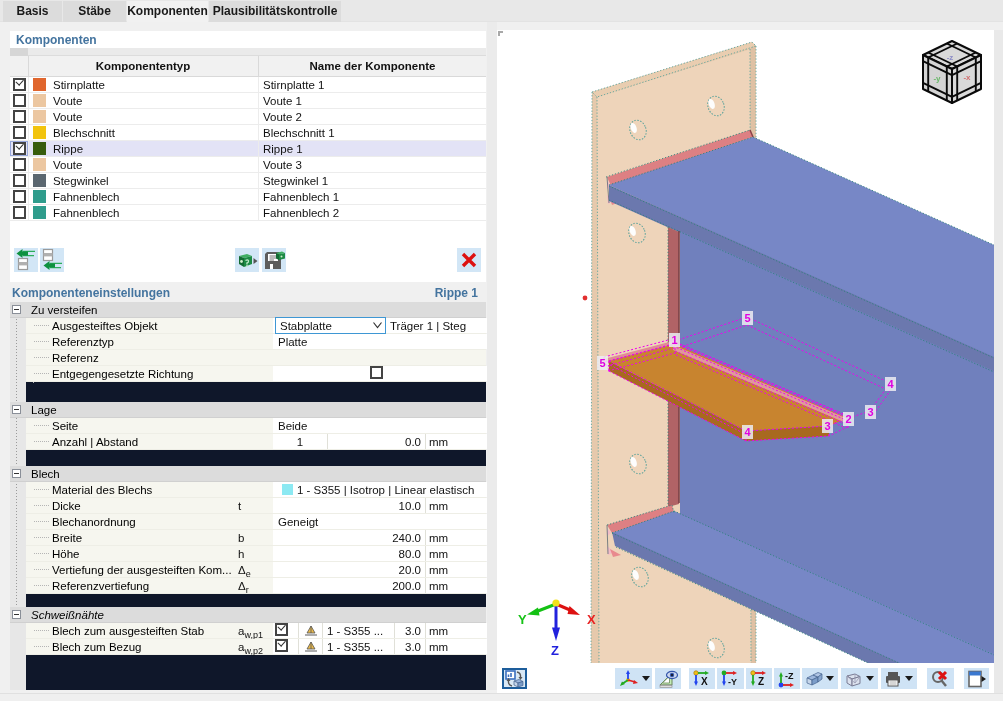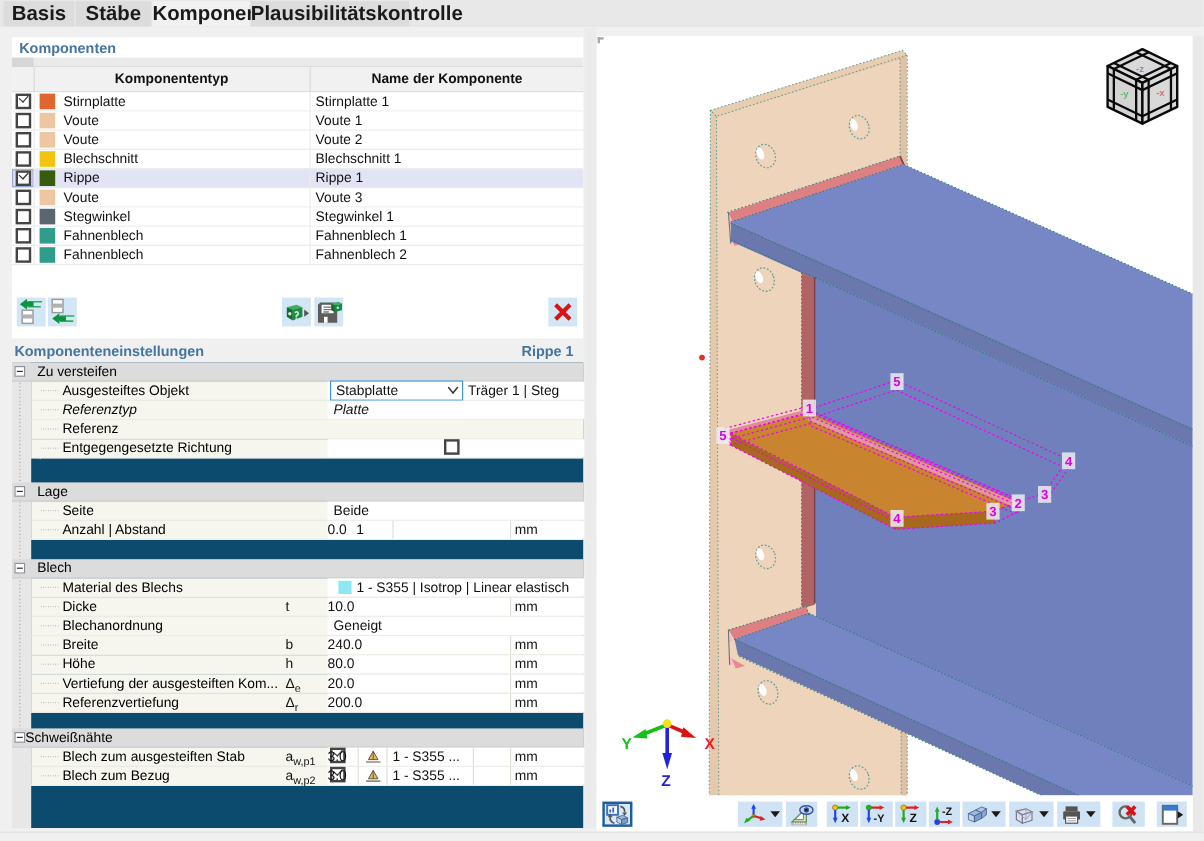--- a/index.html
+++ b/index.html
@@ -4,21 +4,21 @@
 <style>
 * { margin:0; padding:0; box-sizing:border-box; }
 html,body { width:1003px; height:701px; overflow:hidden; background:#f0f0f0;
   font-family:"Liberation Sans", sans-serif; font-size:11.5px; color:#111; }
 .abs { position:absolute; }
 #stage { position:relative; width:1003px; height:701px; }
 
 
 #tabbar { left:0; top:0; width:1003px; height:22px; background:#e8e8e8; border-bottom:1px solid #e3e3e3; }
 .tab { position:absolute; top:1px; height:21px; background:#dcdcdc; color:#1a1a1a;
-  font-weight:600; font-size:17px; text-align:center; line-height:21px; }
+  font-weight:600; font-size:12px; text-align:center; line-height:21px; }
 .tab.active { background:#f1f1f1; }
 
 
 #grp1 { left:10px; top:31px; width:476px; height:251px; background:#fff; }
 .bluehead { color:#44749f; font-weight:700; font-size:12px; }
 
 
 #tbl { left:0px; top:17px; width:476px; height:173px; }
 .trow { position:absolute; left:0; width:476px; height:16px; background:#fff; border-bottom:1px solid #ececec; }
 .trow.sel { background:#e3e3f6; }
@@ -27,32 +27,32 @@
 .cb .chk::after, .pcb .chk::after { content:""; position:absolute; left:2px; top:1px; width:6px; height:3.5px;
   border-left:1.6px solid #333; border-bottom:1.6px solid #333; transform:rotate(-48deg); }
 .sw { position:absolute; left:23px; top:1px; width:13px; height:13px; }
 .tname { position:absolute; left:43px; top:1px; line-height:14px; }
 .tname2 { position:absolute; left:253px; top:1px; line-height:14px;text-align:center; }
 
 
 .tbtn { position:absolute; width:24px; height:24px; background:#d2e6f6; }
 
 
-#pgrid { left:10px; top:302px; width:476px; height:388px; background:#0c4a6e; }
+#pgrid { left:10px; top:302px; width:476px; height:388px; background:#0f172a; }
 .gutter { position:absolute; left:0; top:0; width:16px; height:388px; background:#e7e7e7; }
 .sect { position:absolute; left:0; width:476px; height:16px; background:#dcdcdc; border-bottom:1px solid #d0d0d0; }
 .sect .stxt { position:absolute; left:17px; top:1px; line-height:14px; color:#000; }
 .minus { position:absolute; left:2px; top:3px; width:9px; height:9px; background:#fff; border:1px solid #8a8f98; }
 .minus::after { content:""; position:absolute; left:1px; top:3px; width:5px; height:1px; background:#333; }
 .prow { position:absolute; left:16px; width:460px; height:16px; background:#f6f6ef; border-bottom:1px solid #eeeee6; }
 .plabel { position:absolute; left:26px; top:1px; line-height:14px; color:#000; white-space:nowrap; }
 .pval { position:absolute; left:247px; top:0; width:227px; height:15px; background:#fff; }
 .psym { position:absolute; left:212px; top:1px; line-height:14px; }
 .vtxt { position:absolute; left:5px; top:1px; line-height:14px; white-space:nowrap; }
-.num { position:absolute; left:0px; width:148px; top:1px; line-height:14px; text-align:left; }
+.num { position:absolute; left:0px; width:148px; top:1px; line-height:14px; text-align:right; }
 .unit { position:absolute; left:156px; top:1px; line-height:14px; }
 .vline { position:absolute; top:0; width:1px; height:15px; background:#e0e0d8; }
 .treedot { position:absolute; left:8px; top:7px; width:16px; height:1px;
   background-image:linear-gradient(to right,#b5b5b5 1px,transparent 1px); background-size:2px 1px; }
 sub { font-size:9px; }
 .pcb { position:absolute; width:13px; height:13px; background:#fff; border:2px solid #444; top:0px; }
 
 
 #vp { left:497px; top:30px; width:497px; height:633px; background:#fff; }
 #rightstrip { left:994px; top:30px; width:9px; height:671px; background:#e9e9e9; }
@@ -218,21 +218,21 @@
     <span class="pval">
       <span style="position:absolute;left:2px;top:-1px;width:111px;height:17px;background:#fff;border:1px solid #3e97d4;">
         <span style="position:absolute;left:4px;top:1px;line-height:14px;">Stabplatte</span>
         <svg style="position:absolute;right:3px;top:4px;" width="9" height="7" viewBox="0 0 9 7">
               <path d="M0.5 0.5 L4.5 5.5 L8.5 0.5" stroke="#333" fill="none" stroke-width="1.2"></path>
             </svg>
       </span>
       <span class="vtxt" style="left:117px;">Träger 1 | Steg</span>
     </span>
   </div>
-  <div class="prow" style="top:32px;font-style:italic;">
+  <div class="prow" style="top:32px;">
         <span class="treedot"></span>
         <span class="plabel">Referenztyp</span>
     <span class="pval">
           <span class="vtxt">Platte</span>
         </span>
       </div>
   <div class="prow" style="top:48px;">
         <span class="treedot"></span>
         <span class="plabel">Referenz</span>
       </div>
@@ -332,21 +332,21 @@
         <span class="psym">Δ<sub>r</sub></span>
     <span class="pval">
           <span class="num">200.0</span>
           <span class="vline" style="left:152px;"></span>
           <span class="unit">mm</span>
         </span>
       </div>
 
   <div class="sect" style="top:305px;">
         <span class="minus"></span>
-        <span class="stxt" style="left:11px;">Schweißnähte</span>
+        <span class="stxt" style="left:21px;font-style:italic;">Schweißnähte</span>
       </div>
   <div class="prow" style="top:321px;">
         <span class="treedot"></span>
         <span class="plabel">Blech zum ausgesteiften Stab</span>
         <span class="psym">a<sub>w,p1</sub></span>
     <span class="pval">
       <span class="pcb" style="left:2px;">
             <span class="chk"></span>
           </span>
       <span class="vline" style="left:25px;"></span>

